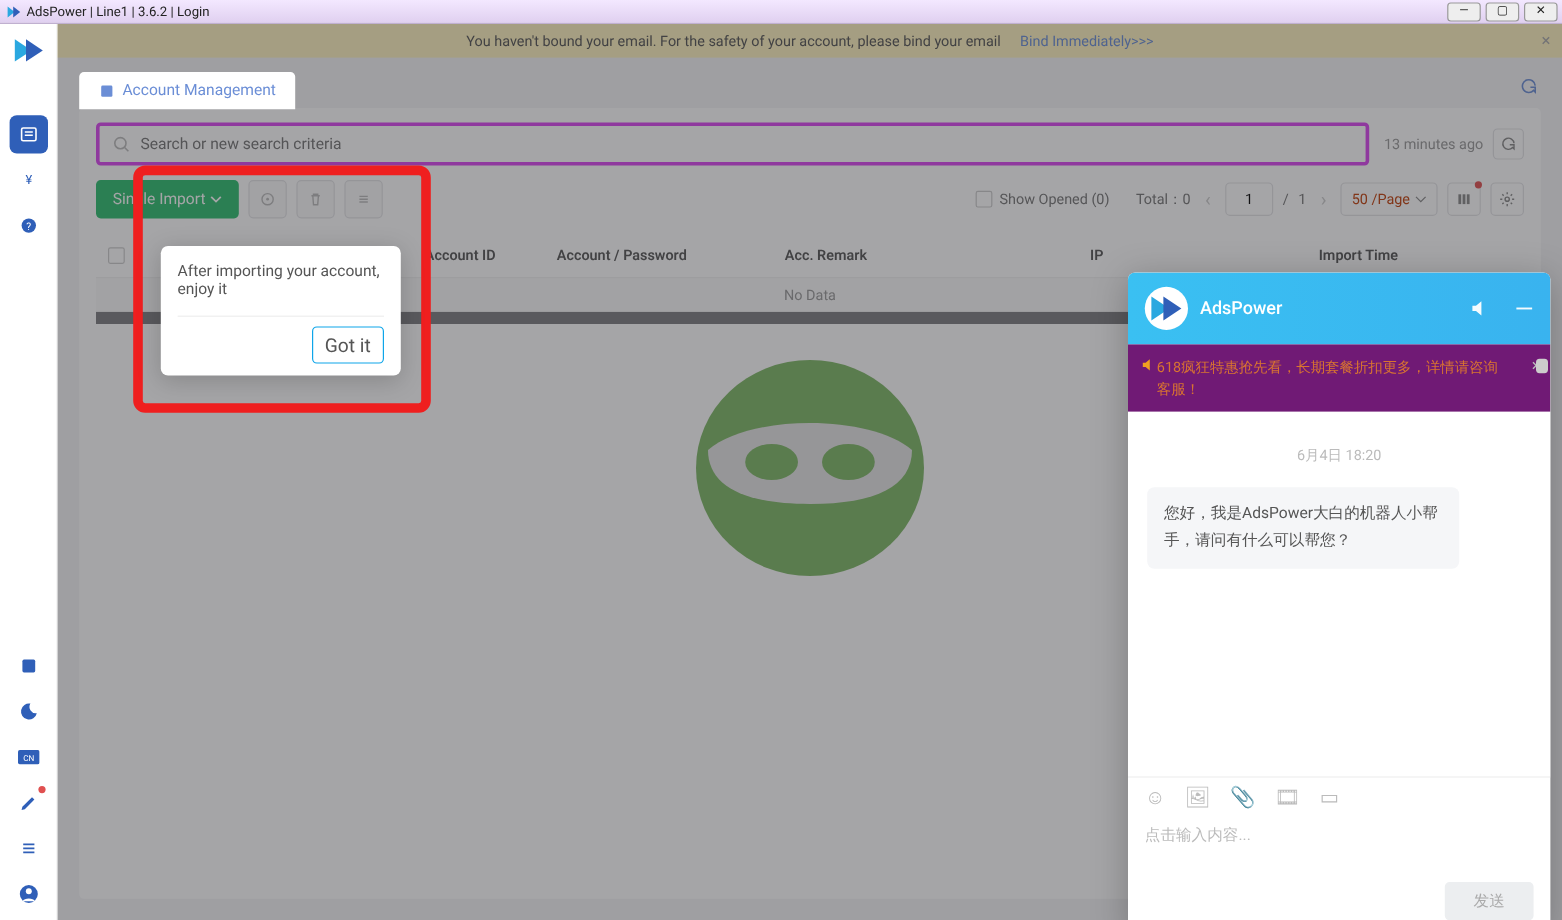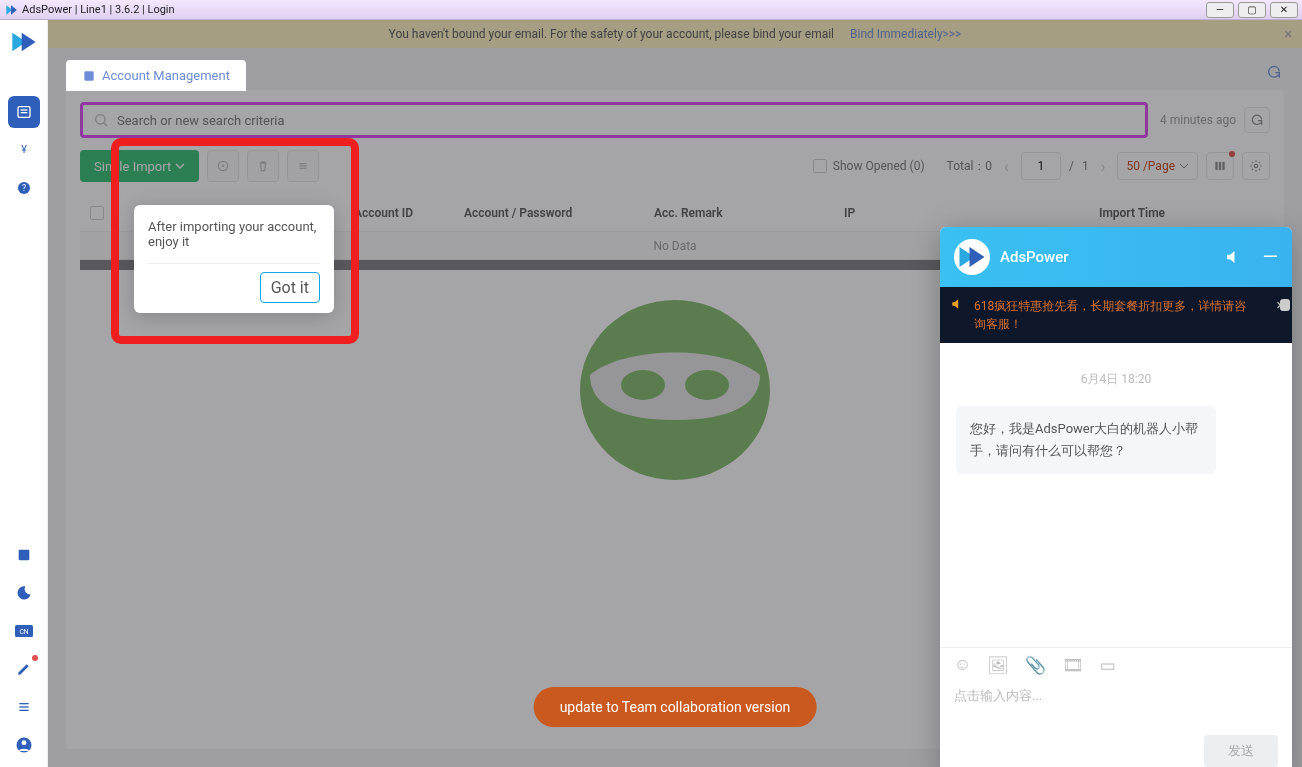--- a/index.html
+++ b/index.html
@@ -57,21 +57,21 @@
 .colbtn .dot { position:absolute; top:-2px; right:-2px; width:6px; height:6px; background:#e05050; border-radius:50%; }
 
 .thead { display:flex; align-items:center; height:38px; background:#fff; border-bottom:1px solid #eee; font-size:12px; color:#555; margin-top:12px; font-weight:600;}
 .thead > div { padding:0 10px; }
 .col-chk{width:44px; display:flex; align-items:center;}
 .col-no{width:80px;}
 .col-open{width:140px;}
 .col-acc{width:110px;}
 .col-pwd{width:190px;}
 .col-rem{width:190px;}
-.col-ip{width:160px; text-align:left;}
+.col-ip{width:160px; text-align:center;}
 .col-time{flex:1; text-align:center;}
 
 .nodata { height:28px; background:#fafafa; color:#999; font-size:12px; display:flex; align-items:center; justify-content:center; border-bottom:1px solid #eee;}
 .divbar { height:10px; background:#7d7d80; }
 
 .mask-area { flex:1; display:flex; align-items:flex-start; justify-content:center; padding-top:20px; }
 .mask-svg { width:220px; height:200px; }
 
 .upgrade { position:absolute; left:50%; transform:translateX(-50%); bottom:40px; background:#c9591f; color:#fff; padding:12px 26px; border-radius:999px; font-size:14px; cursor:pointer; }
 
@@ -83,21 +83,21 @@
 .popover { position:absolute; left:86px; top:185px; width:200px; background:#fff; border-radius:6px; box-shadow:0 4px 20px rgba(0,0,0,0.18); padding:14px 14px 10px; font-size:13px; color:#555; }
 .popover .pfoot { border-top:1px solid #eee; margin-top:14px; padding-top:8px; display:flex; justify-content:flex-end; }
 .popover button { border:1px solid #0ea5e9; background:#fff; border-radius:4px; padding:5px 10px; font-size:16px; cursor:pointer; color:#555;}
 
 
 .chat { position:absolute; right:10px; top:207px; width:352px; height:550px; background:#fff; border-radius:6px 6px 0 0; box-shadow:0 6px 30px rgba(0,0,0,0.25); display:flex; flex-direction:column; overflow:hidden; }
 .chat-head { height:60px; background:linear-gradient(90deg,#3ac0f2,#39b3ef); display:flex; align-items:center; padding:0 14px; color:#fff; gap:10px;justify-content:space-between; }
 .chat-head .clogo { width:36px; height:36px; border-radius:50%; background:#fff; display:flex; align-items:center; justify-content:center; overflow:hidden;}
 .chat-head .title { font-size:15px; font-weight:500; flex:1; }
 .chat-head .hicon { cursor:pointer; opacity:.95; margin-left:10px;}
-.chat-notice { background:#0f172a; color:#d97430; font-size:12px; padding:10px 34px 10px 34px; position:relative; line-height:1.5;}
+.chat-notice { background:#701a75; color:#d97430; font-size:12px; padding:10px 34px 10px 24px; position:relative; line-height:1.5;}
 .chat-notice .nicon{position:absolute; left:10px; top:10px; color:#f0a020;}
 .chat-notice .nclose{position:absolute; right:8px; top:8px; color:#bbb; cursor:pointer; font-size:14px;}
 .chat-body { flex:1; background:#fff; padding:14px 16px; overflow:auto; }
 .chat-ts { text-align:center; color:#bbb; font-size:12px; margin:14px 0 18px; }
 .chat-msg { background:#f5f6f8; border-radius:6px; padding:12px 14px; font-size:13px; color:#555; line-height:1.7; max-width:260px; }
 .chat-tools { height:34px; border-top:1px solid #eee; display:flex; align-items:center; gap:16px; padding:0 14px; color:#bbb; }
 .chat-tools span{cursor:pointer; font-size:17px;}
 .chat-input { padding:6px 14px 0; }
 .chat-input textarea { width:100%; border:none; resize:none; height:44px; font-size:13px; color:#555; outline:none; }
 .chat-input textarea::placeholder{color:#bbb;}
@@ -211,21 +211,21 @@
 
         <div class="searchrow">
           <div class="searchbox">
             <svg viewBox="0 0 24 24">
                 <circle cx="11" cy="11" r="7" stroke="#bbb" stroke-width="2" fill="none"></circle>
                 <line x1="16" y1="16" x2="21" y2="21" stroke="#bbb" stroke-width="2"></line>
               </svg>
             <input type="text" style="border: none; outline: none; flex: 1 1 0%; background: transparent; font-size: 13px; color: rgb(85, 85, 85);" placeholder="Search or new search criteria">
           </div>
           <div class="refresh-time">
-            <span>4 minutes ago</span>
+            <span>13 minutes ago</span>
             <span class="rt-btn">
                 <svg width="14" height="14" viewBox="0 0 24 24">
                   <path d="M20 11A8 8 0 1 0 18 17l2 2V13h-6" fill="none" stroke="#888" stroke-width="2"></path>
                 </svg>
               </span>
           </div>
         </div>
 
         <div class="toolrow">
           <button class="btn-import">
@@ -305,21 +305,20 @@
             <path d="M25 85 C60 55 160 55 195 85 C195 115 165 130 110 130 C55 130 25 115 25 85 Z" fill="#e6e6e6"></path>
             <ellipse cx="78" cy="95" rx="22" ry="15" fill="#7fb867"></ellipse>
             <ellipse cx="142" cy="95" rx="22" ry="15" fill="#7fb867"></ellipse>
           </svg>
         </div>
       </div>
     </div>
 
     <div class="dim"></div>
 
-    <div class="upgrade">update to Team collaboration version</div>
 
     <div class="redbox"></div>
 
     <div class="popover">
       <div>After importing your account, enjoy it</div>
       <div class="pfoot">
           <button>Got it</button>
         </div>
     </div>
 

